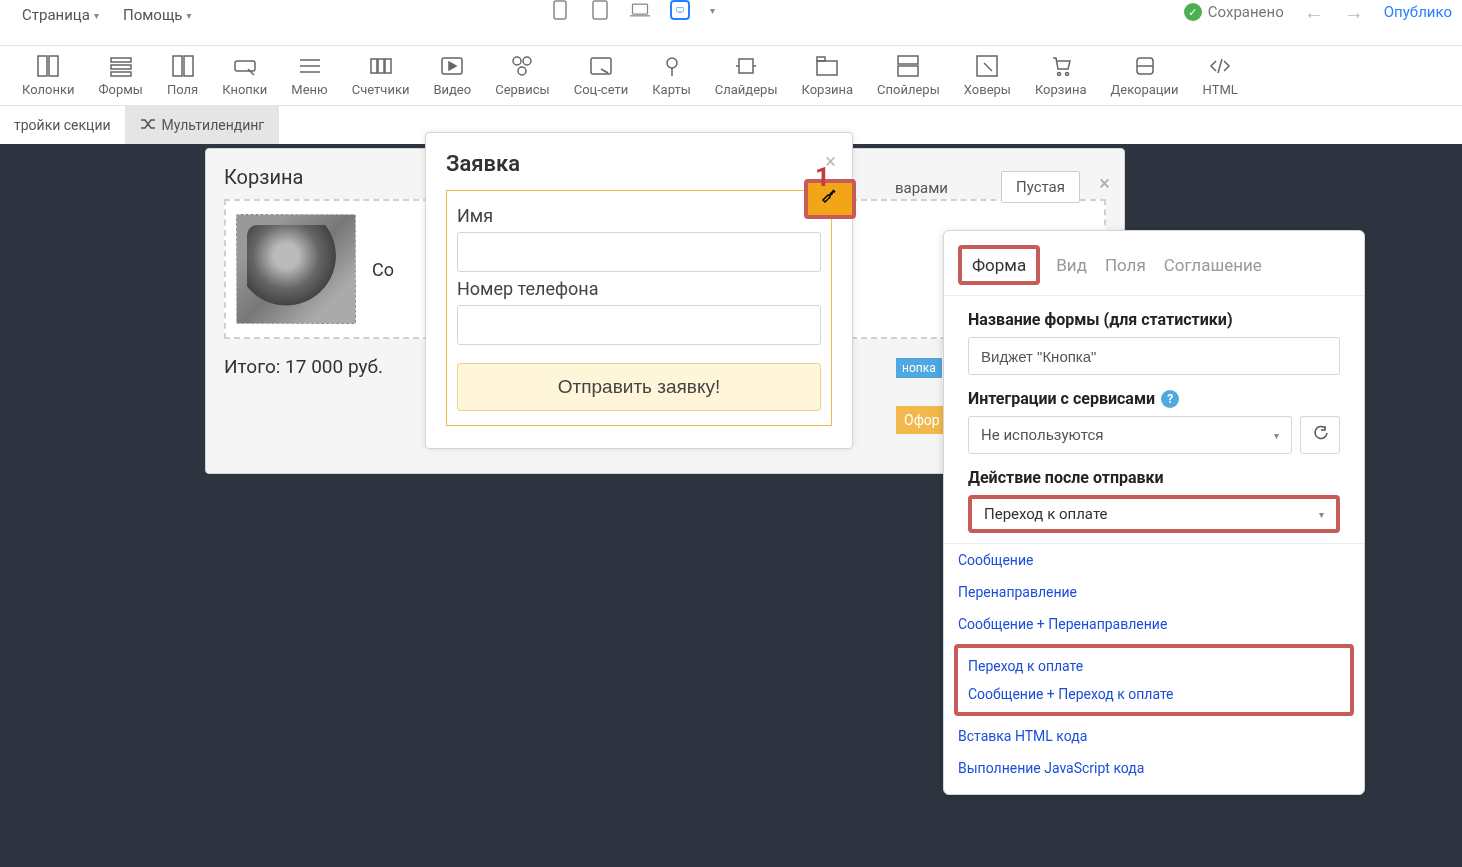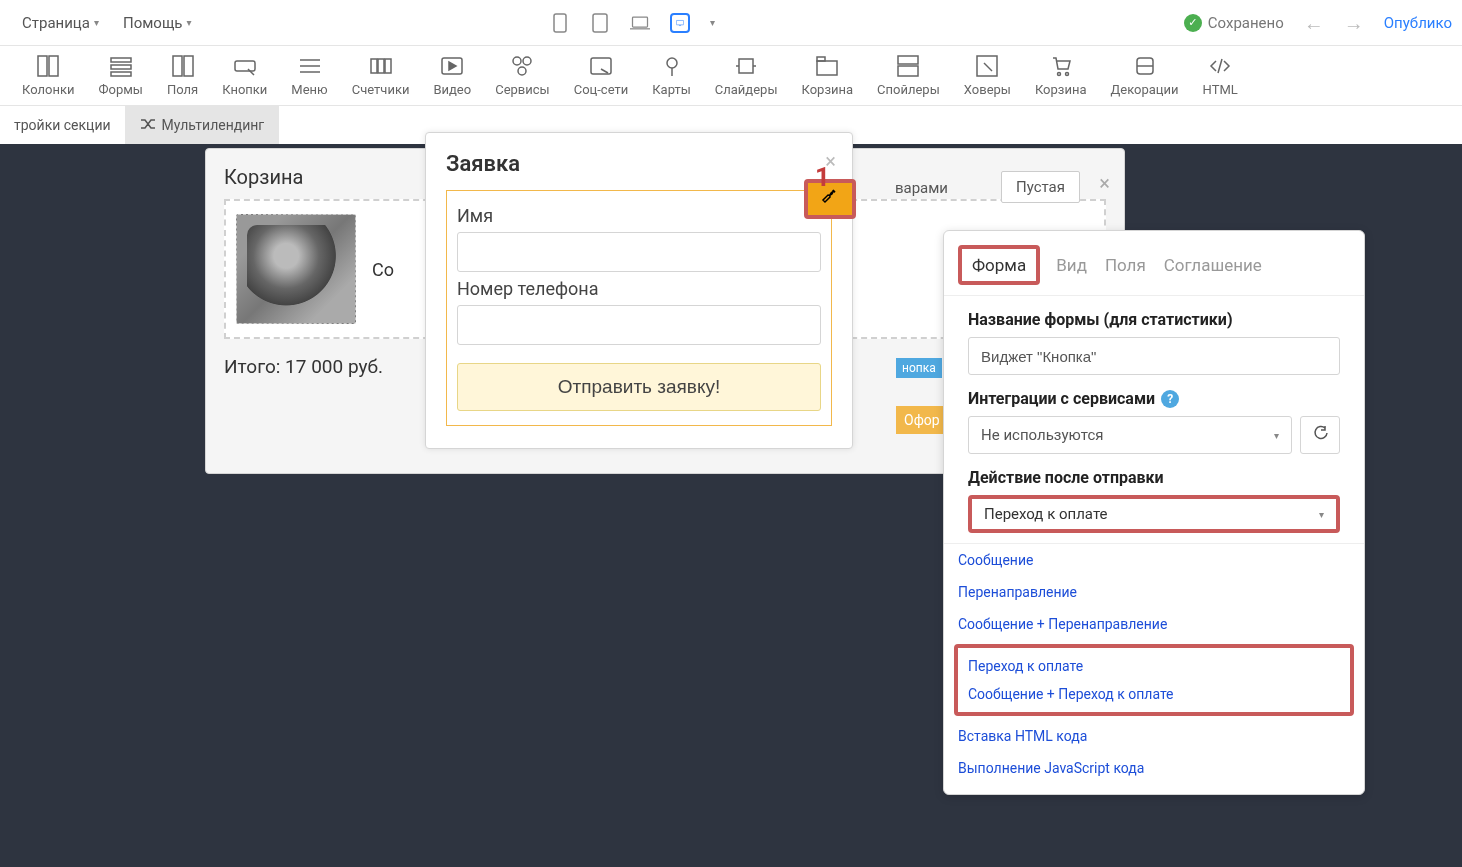--- a/index.html
+++ b/index.html
@@ -8,21 +8,21 @@
   background: #2e3440;
   width: 1462px;
   height: 867px;
   overflow: hidden;
   position: relative;
 }
 .topbar {
   background: #fff;
   height: 46px;
   display: flex;
-  align-items: center;
+  align-items: flex-start;
   padding: 0 10px;
   border-bottom: 1px solid #e5e5e5;
   position: relative;
 }
 .top-menu-item {
   color: #555;
   font-size: 15px;
   padding: 6px 12px;
   cursor: pointer;
   display: flex;

